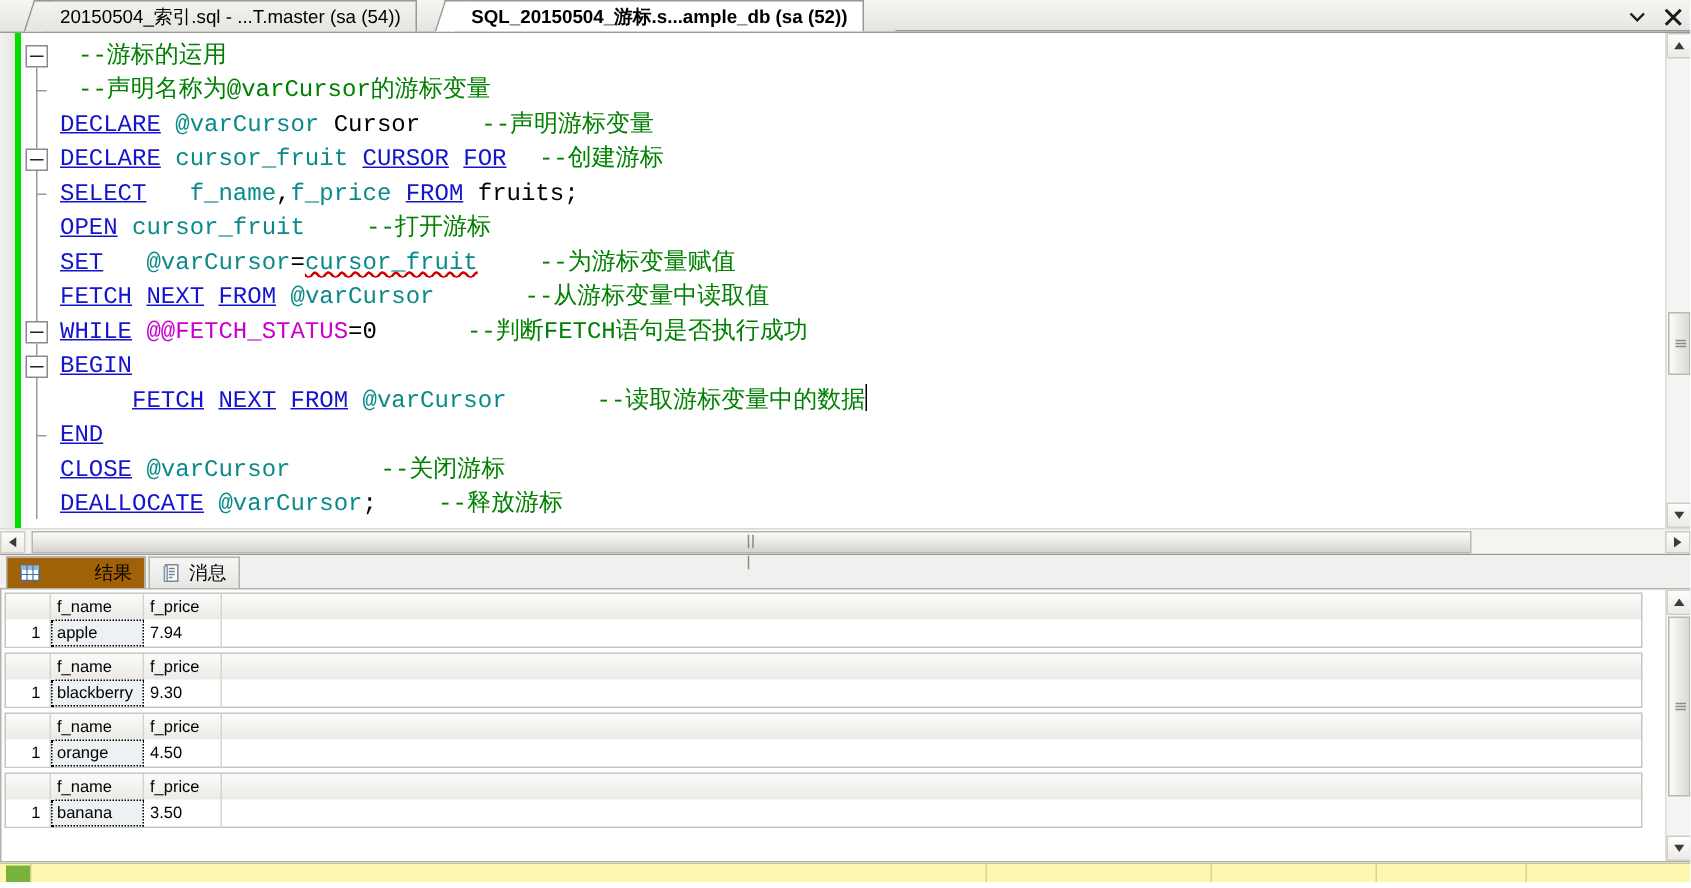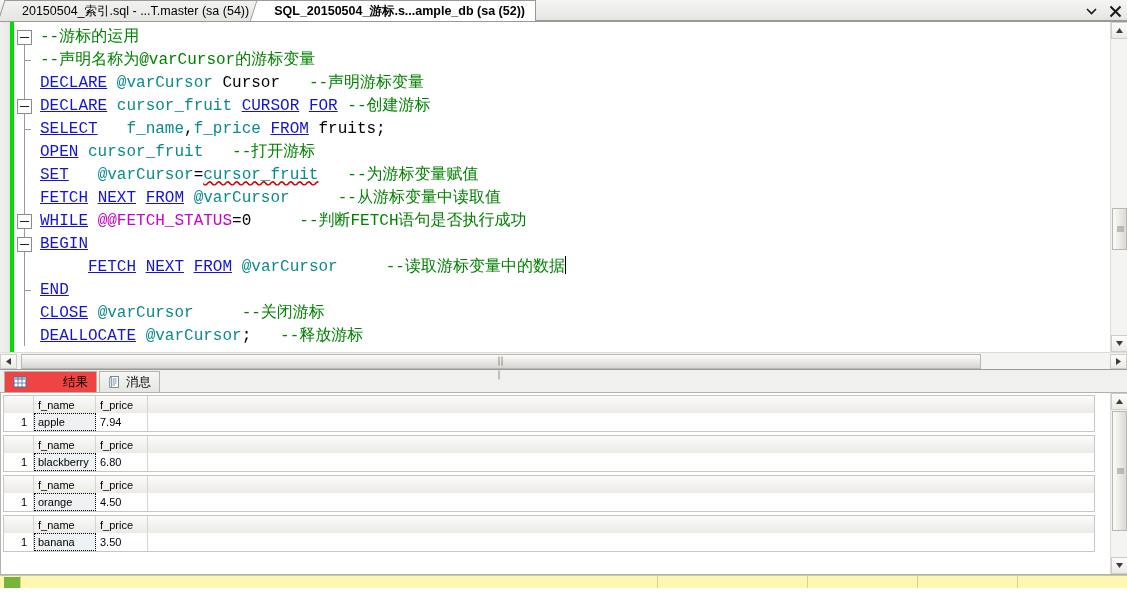--- a/index.html
+++ b/index.html
@@ -13,22 +13,23 @@
   }
 
   
   .tabstrip {
     position: relative;
     height: 22px;
     background: linear-gradient(to bottom, #f5f5f2 0%, #ececea 60%, #e2e2df 100%);
     border-bottom: 1px solid #9a9a94;
     display: flex;
     align-items: flex-end;
-    padding-left: 7px;
-    overflow: hidden;
+    padding-left: 25px;
+    overflow: hidden;
+    gap: 22px;
   }
   .tab {
     position: relative;
     height: 21px;
     line-height: 20px;
     padding: 0 10px 0 14px;
     font-size: 12.5px;
     color: #000;
     white-space: nowrap;
     border: 1px solid #9a9a94;
@@ -147,21 +148,21 @@
     position: relative;
     padding: 4px 0 0 4px;
     font-family: "Liberation Mono", "DejaVu Sans Mono", monospace;
     font-size: 16px;
     line-height: 23px;
     white-space: pre;
     overflow: hidden;
   }
   .cline { height: 23px; white-space: pre; }
   .kw   { color: #1414cc; text-decoration: underline; }
-  .cmt  { color: #008000; }
+  .cmt  { color: #008000; margin-left: 12px; }
   .id   { color: #0b8a8a; }
   .plain{ color: #000000; }
   .sysfn{ color: #cc00cc; }
   .num  { color: #000000; }
   .sq   {
     color: #0b8a8a;
     text-decoration: underline wavy #d00000;
     text-decoration-skip-ink: none;
   }
   .caret {
@@ -260,21 +261,21 @@
   .res-tab {
     height: 21px;
     display: flex; align-items: center; gap: 4px;
     padding: 0 8px;
     font-size: 12.5px;
     border: 1px solid #b4b2ad;
     border-bottom: none;
     margin-right: 2px;
     cursor: pointer;
   }
-  .res-tab.active { background: #ef4444; gap: 36px; }
+  .res-tab.active { background: #a16207; gap: 36px; }
   .res-tab.inactive { background: linear-gradient(to bottom,#f6f6f4,#e6e6e3); }
   .res-tab-icon { width: 14px; height: 14px; flex: none; }
 
   .grids-host {
     flex: 1;
     background: #ffffff;
     border: 1px solid #b4b2ad;
     border-right: none;
     margin: 0;
     display: flex;
@@ -472,21 +473,21 @@
         <div class="grid-block">
           <div class="grid-row header">
             <div class="cell corner"></div>
             <div class="cell c-name">f_name</div>
             <div class="cell c-price">f_price</div>
             <div class="cell filler"></div>
           </div>
           <div class="grid-row">
             <div class="cell rownum">1</div>
             <div class="cell c-name sel">blackberry</div>
-            <div class="cell c-price">6.80</div>
+            <div class="cell c-price">9.30</div>
             <div class="cell filler"></div>
           </div>
         </div>
         <div class="grid-block">
           <div class="grid-row header">
             <div class="cell corner"></div>
             <div class="cell c-name">f_name</div>
             <div class="cell c-price">f_price</div>
             <div class="cell filler"></div>
           </div>

